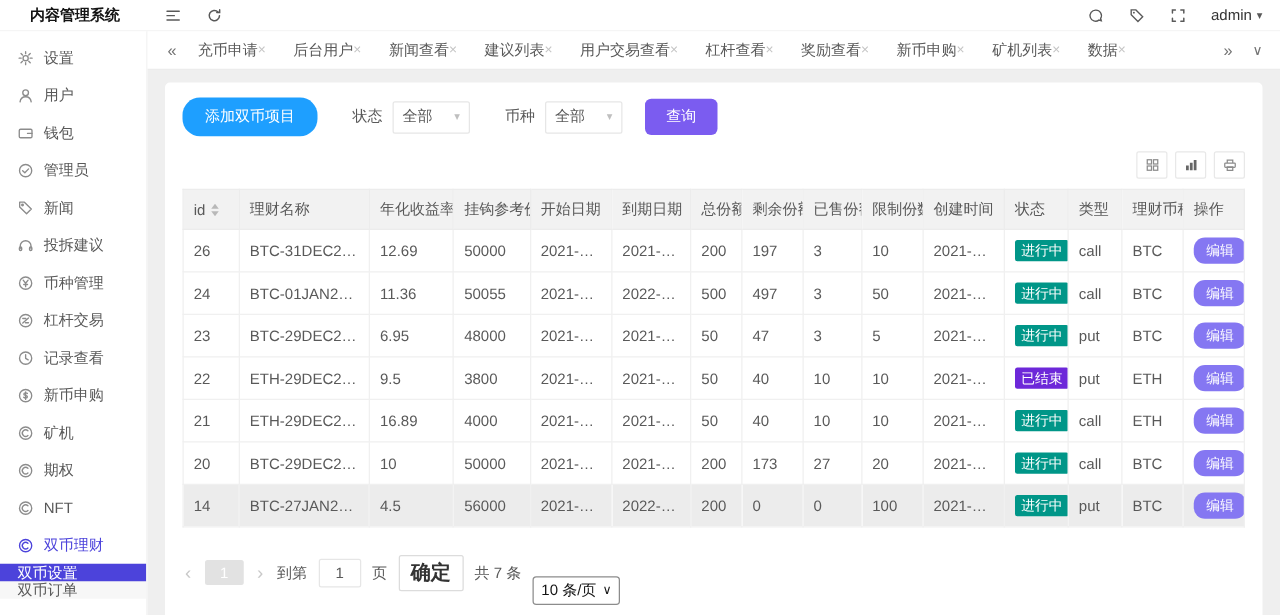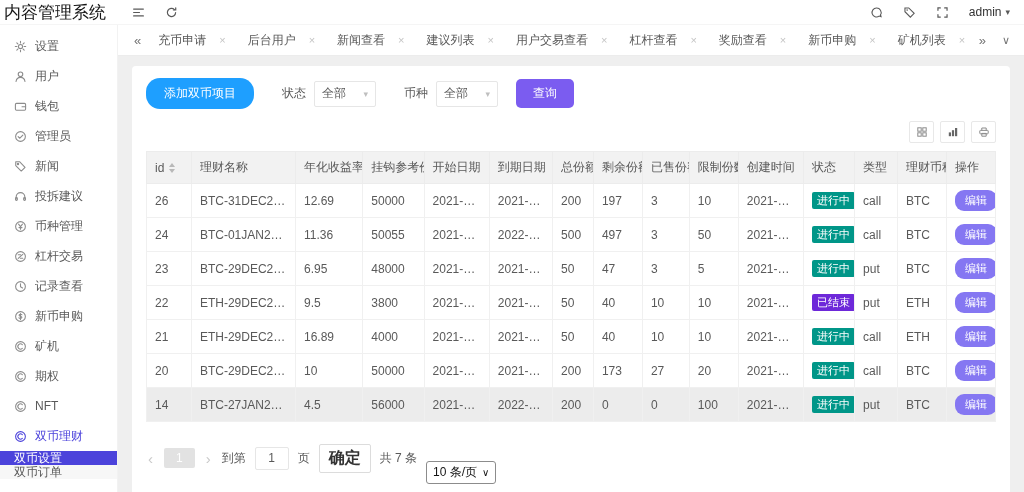--- a/index.html
+++ b/index.html
@@ -2,21 +2,21 @@
 <html style="--blue: #1e9fff; --purple: #7b5cf0; --tab-active: #ffb800; --indigo: #4c43db;"><head>
 <meta charset="utf-8">
 <style>
   * { box-sizing: border-box; }
   html,body { margin:0; padding:0; }
   body { font-family: "Liberation Sans","DejaVu Sans",sans-serif; background:#efefef; }
   .app { width:1024px; height:492px; overflow:hidden; display:flex; flex-direction:column; background:#efefef; }
 
   
   .topbar { flex:0 0 25px; height:25px; background:#fff; display:flex; align-items:center; border-bottom:1px solid #f5f5f5; }
-  .brand { flex:0 0 118px; width:118px; padding-left:4px; font-size:17px; font-weight:normal; color:#141414; white-space:nowrap; }
+  .brand { flex:0 0 118px; width:118px; padding-left:24px; font-size:12px; font-weight:bold; color:#141414; white-space:nowrap; }
   .topbar-main { flex:1; display:flex; align-items:center; gap:20px; padding:0 14px; }
   .tb-icon { display:flex; color:#595959; cursor:pointer; }
   .tb-spacer { flex:1; }
   .user-menu { display:flex; align-items:center; gap:4px; font-size:12px; color:#333; cursor:pointer; }
   .user-caret { font-size:9px; color:#595959; }
 
   
   .body { flex:1; display:flex; min-height:0; }
   .sidebar { flex:0 0 118px; width:118px; background:#fff; border-right:1px solid #f2f2f2; overflow:hidden; padding-top:6px; }
   .side-item { height:30px; display:flex; align-items:center; gap:8px; padding-left:14px; font-size:12px; color:#595959; cursor:pointer; white-space:nowrap; }
@@ -24,21 +24,21 @@
   .side-item.active { color:var(--indigo); }
   .side-item.active .s-icon { color:var(--indigo); }
   .submenu { background:#f7f7f7; }
   .sub-item { height:14px; display:flex; align-items:center; padding-left:14px; font-size:12px; color:#595959; cursor:pointer; }
   .sub-item.selected { background:var(--indigo); color:#fff; }
 
   .main { flex:1; display:flex; flex-direction:column; min-width:0; }
   .tabbar { flex:0 0 31px; height:31px; background:#fff; display:flex; align-items:center; padding:0 10px 0 10px; border-bottom:1px solid #ececec; }
   .tab-scroll { color:#737373; font-size:13px; padding:0 6px; cursor:pointer; }
   .tabs { flex:1; display:flex; align-items:center; overflow:hidden; }
-  .tab { display:flex; align-items:center; gap:13px; padding:4px 11px; font-size:12px; color:#595959; border-radius:13px; white-space:nowrap; cursor:pointer; }
+  .tab { display:flex; align-items:center; gap:0; padding:4px 11px; font-size:12px; color:#595959; border-radius:13px; white-space:nowrap; cursor:pointer; }
   .tab .close { color:#c4c4c4; font-size:11px; line-height:1; }
   .tab-caret { color:#737373; font-size:11px; padding:0 4px 0 10px; cursor:pointer; }
 
   .content { flex:1; padding:10px 14px; overflow:hidden; }
   .card { background:#fff; border-radius:4px; padding:12px 14px 12px; }
 
   
   .filter-row { display:flex; align-items:center; }
   .btn-add { background:var(--blue); color:#fff; border:none; border-radius:14px; padding:7px 18px; font-size:12px; cursor:pointer; }
   .flabel { font-size:12px; color:#595959; margin-left:28px; margin-right:8px; }

